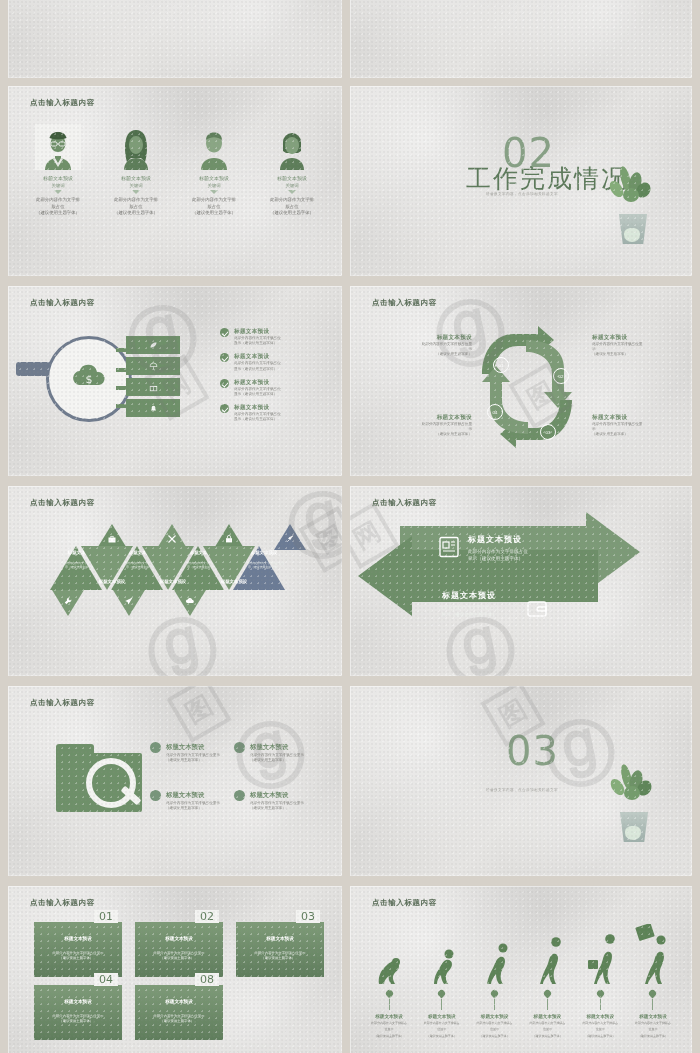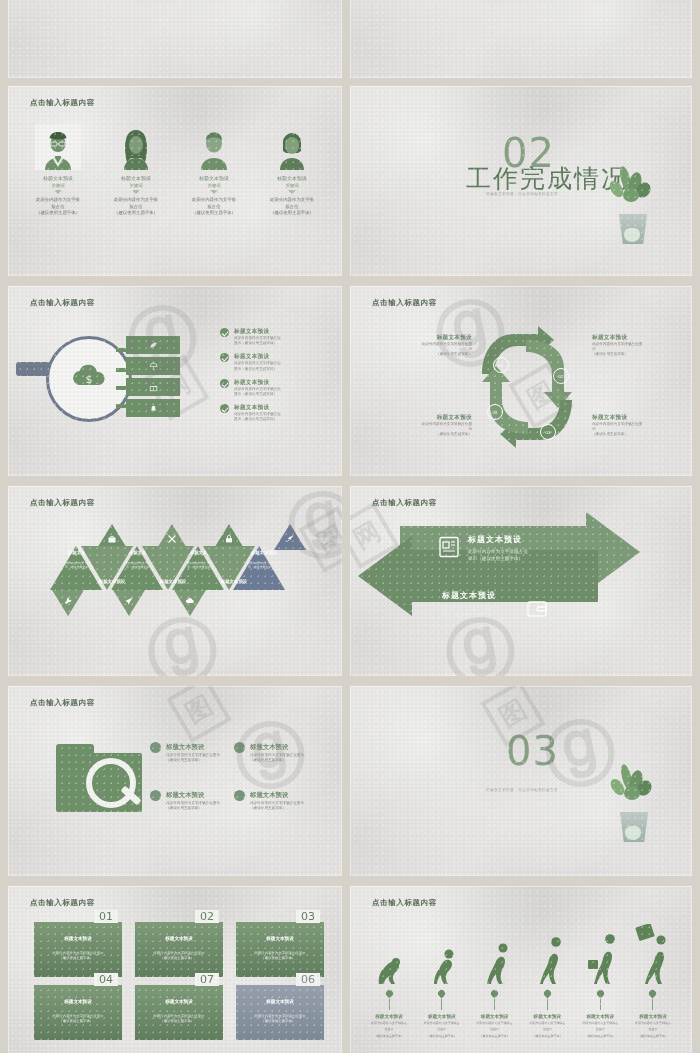--- a/index.html
+++ b/index.html
@@ -554,26 +554,21 @@
         <div class="card-num">03</div>
         <div class="card-t">标题文本预设</div>
         <div class="card-d"><span>此部分内容作为文字排版占位显示</span><br><span>（建议使用主题字体）。</span></div>
       </div>
       <div class="card">
         <div class="card-num">04</div>
         <div class="card-t">标题文本预设</div>
         <div class="card-d"><span>此部分内容作为文字排版占位显示</span><br><span>（建议使用主题字体）。</span></div>
       </div>
       <div class="card">
-        <div class="card-num">07</div>
-        <div class="card-t">标题文本预设</div>
-        <div class="card-d"><span>此部分内容作为文字排版占位显示</span><br><span>（建议使用主题字体）。</span></div>
-      </div>
-      <div class="card alt">
-        <div class="card-num">06</div>
+        <div class="card-num">08</div>
         <div class="card-t">标题文本预设</div>
         <div class="card-d"><span>此部分内容作为文字排版占位显示</span><br><span>（建议使用主题字体）。</span></div>
       </div>
     </div>
   </div>
 
   <div class="slide col-r r5">
     <div class="stitle">点击输入标题内容</div>
     <div class="evo">
 

